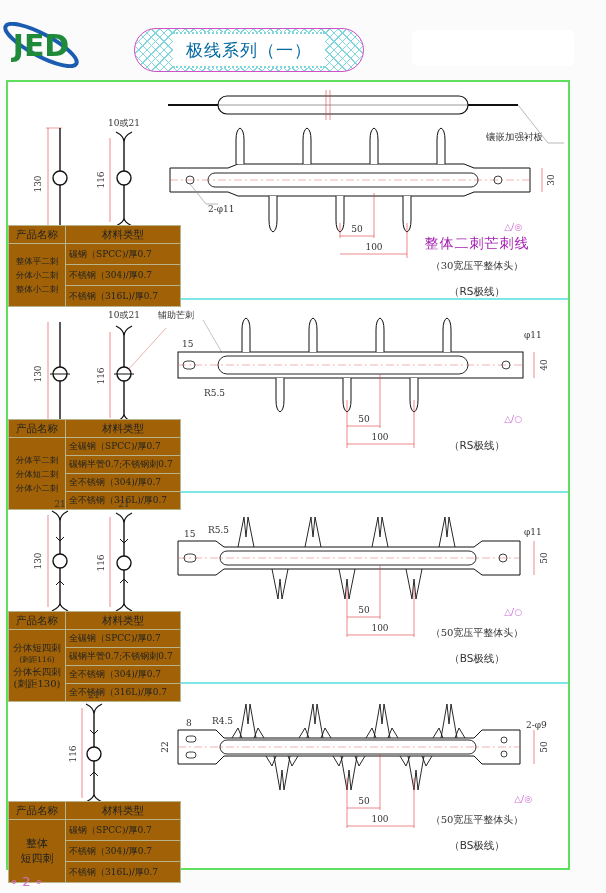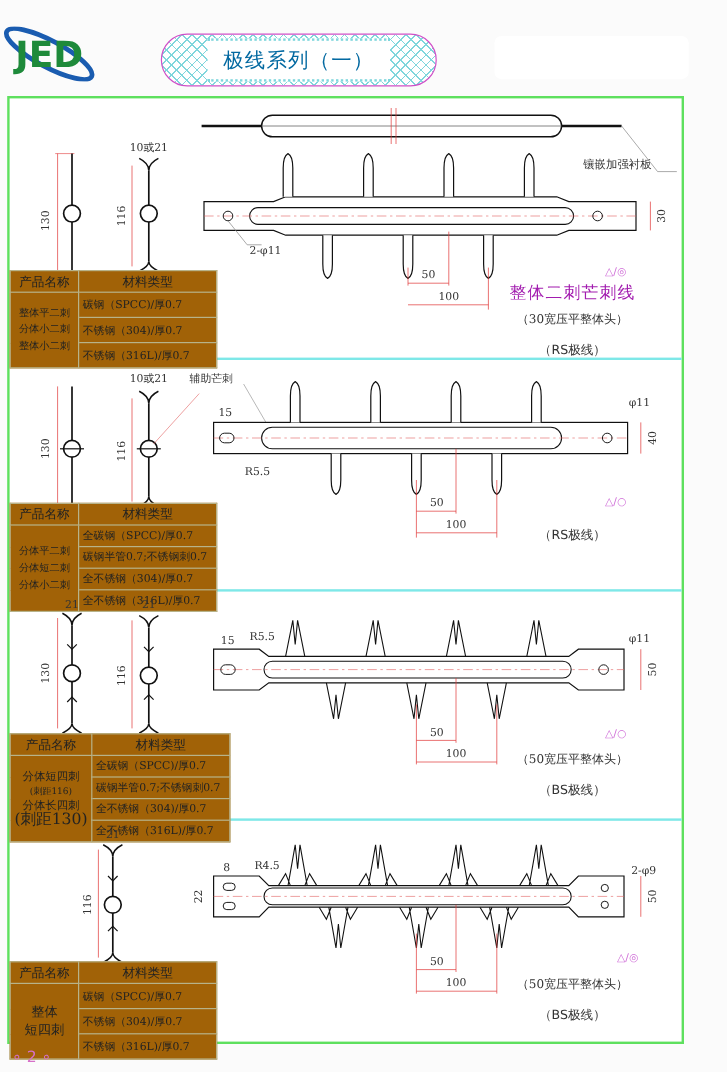--- a/index.html
+++ b/index.html
@@ -288,21 +288,21 @@
       <tbody>
           <tr>
             <th class="c1">产品名称</th>
             <th class="c2">材料类型</th>
           </tr>
       <tr>
             <td class="name" rowspan="4" style="font-size:9.5px;line-height:12px;">
         <div>分体短四刺</div>
         <div style="font-size:7.5px;">(刺距116)</div>
         <div>分体长四刺</div>
-        <div style="font-size:13px;">(刺距130)</div>
+        <div style="font-size:10px;">(刺距130)</div>
       </td>
             <td class="mat">全碳钢（SPCC)/厚0.7</td>
           </tr>
       <tr>
             <td class="mat">碳钢半管0.7;不锈钢刺0.7</td>
           </tr>
       <tr>
             <td class="mat">全不锈钢（304)/厚0.7</td>
           </tr>
       <tr>

